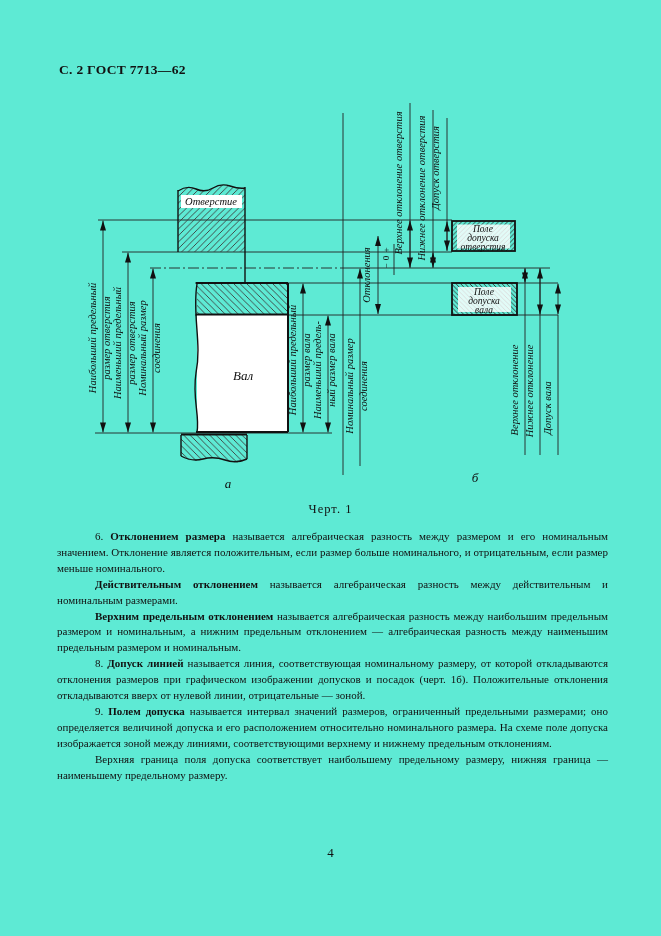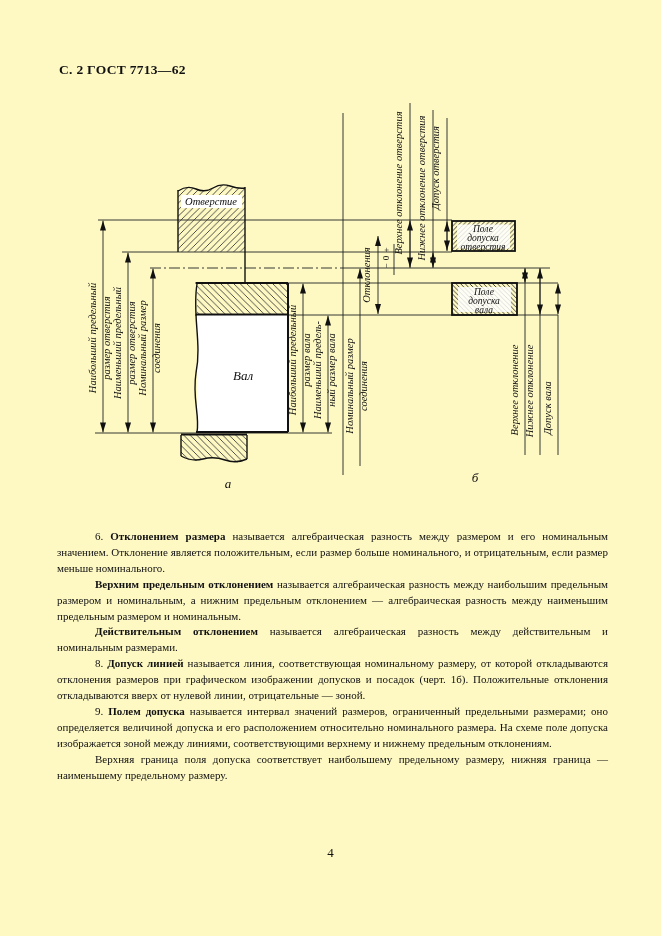--- a/index.html
+++ b/index.html
@@ -1,17 +1,17 @@
 <!DOCTYPE html>
 <html><head>
 <meta charset="utf-8">
 <style>
   html,body { margin:0; padding:0; background:#888; }
   .page {
-    position:relative; width:661px; height:936px; background:#fef9c3;
+    position:relative; width:661px; height:936px; background:#5eead4;
     font-family:"Liberation Serif", serif; color:#111; overflow:hidden; margin:0 auto;
   }
   .header { position:absolute; left:59px; top:62px; font-weight:bold; font-size:13.5px; letter-spacing:.3px; }
   .figure-svg { position:absolute; left:85px; top:88px; }
   .fig-caption { position:absolute; left:0; top:502px; width:661px; text-align:center; font-size:12.5px; letter-spacing:1px; }
   .body-text { position:absolute; left:57px; top:529px; width:551px; font-size:11px; line-height:15.9px; text-align:justify; }
   .body-text p { margin:0; text-indent:38px; }
   .body-text .term { font-weight:bold; }
   .page-num { position:absolute; left:0; top:845px; width:661px; text-align:center; font-size:13px; }
 
@@ -166,25 +166,26 @@
       <text class="rlab" text-anchor="middle" transform="translate(533,393) rotate(-90)">Нижнее отклонение</text>
       <line class="ext" x1="558" y1="317" x2="558" y2="457"></line>
       <line class="dim" x1="558" y1="285.6" x2="558" y2="316.4" marker-start="url(#arrS)" marker-end="url(#arrE)"></line>
       <text class="rlab" text-anchor="middle" transform="translate(551,410) rotate(-90)">Допуск вала</text>
     </g>
 
     <text class="plab" x="228" y="490" text-anchor="middle">а</text>
     <text class="plab" x="475" y="484" text-anchor="middle">б</text>
   </svg>
 
+  <div class="fig-caption">Черт. 1</div>
 
   <div class="body-text">
     <p><span>6. </span><span class="term">Отклонением размера</span><span> называется алгебраическая разность между размером и его номинальным значением. Отклонение является положительным, если размер больше номинального, и отрицательным, если размер меньше номинального.</span></p>
+    <p><span></span><span class="term">Действительным отклонением</span><span> называется алгебраическая разность между действительным и номинальным размерами.</span></p>
     <p><span></span><span class="term">Верхним предельным отклонением</span><span> называется алгебраическая разность между наибольшим предельным размером и номинальным, а нижним предельным отклонением — алгебраическая разность между наименьшим предельным размером и номинальным.</span></p>
-    <p><span></span><span class="term">Действительным отклонением</span><span> называется алгебраическая разность между действительным и номинальным размерами.</span></p>
     <p><span>8. </span><span class="term">Допуск линией</span><span> называется линия, соответствующая номинальному размеру, от которой откладываются отклонения размеров при графическом изображении допусков и посадок (черт. 1б). Положительные отклонения откладываются вверх от нулевой линии, отрицательные — зоной.</span></p>
     <p><span>9. </span><span class="term">Полем допуска</span><span> называется интервал значений размеров, ограниченный предельными размерами; оно определяется величиной допуска и его расположением относительно номинального размера. На схеме поле допуска изображается зоной между линиями, соответствующими верхнему и нижнему предельным отклонениям.</span></p>
     <p><span></span><span class="term"></span><span>Верхняя граница поля допуска соответствует наибольшему предельному размеру, нижняя граница — наименьшему предельному размеру.</span></p>
   </div>
 
   <div class="page-num">4</div>
 
 </div>
 
 </body></html>

